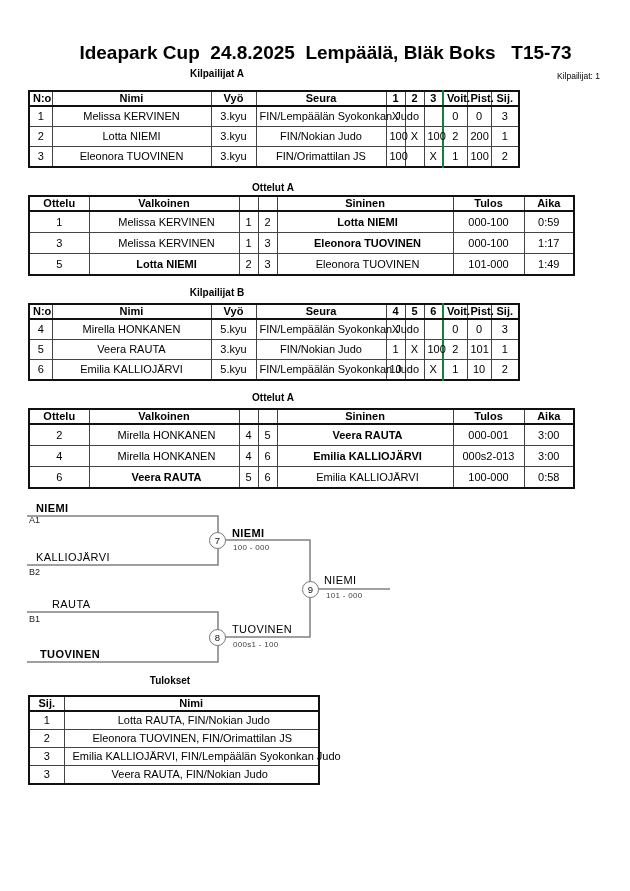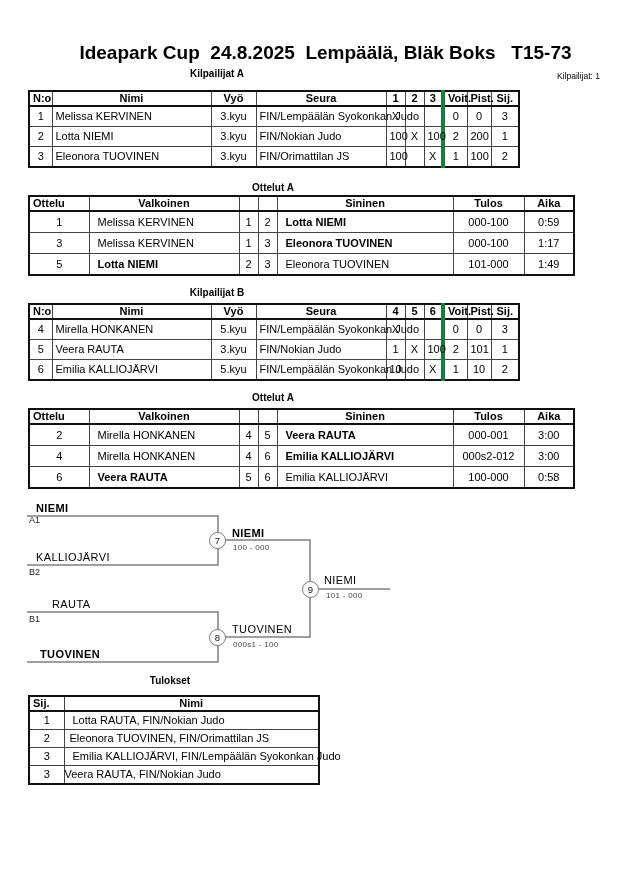--- a/index.html
+++ b/index.html
@@ -11,23 +11,23 @@
   .section-title{font-size:10px;font-weight:bold;}
   #competitor-count{top:71px;right:30px;font-size:8.5px;}
   table{border-collapse:collapse;table-layout:fixed;position:absolute;font-size:11px;
         border:2px solid #111;background:#fff;}
   td,th{border:1px solid #444;padding:0 3px;overflow:visible;font-weight:normal;height:20px;line-height:1.1;}
   thead th{font-weight:bold;border-bottom:2px solid #111;height:13px;}
   .kilp td,.kilp th{height:19px;}
   .kilp thead th{height:13px;}
   .res td{height:17px;}
   .c{text-align:center;}
-  .l{text-align:left;}
+  .l{text-align:center;}
   .b{font-weight:bold;}
-  .thickL{border-left:4px solid #15803d;}
+  .thickL{border-left:2px solid #15803d;}
   .ovf{position:relative;z-index:5;white-space:nowrap;}
   td{white-space:nowrap;}
   
   .slot-name{font-size:11px;letter-spacing:.4px;}
   .seed{font-size:9px;color:#222;}
   .score{font-size:8px;color:#444;letter-spacing:.3px;}
   .match-circle{position:absolute;width:15px;height:15px;border:1.5px solid #777;border-radius:50%;
         background:#fff;text-align:center;line-height:15px;font-size:9.5px;color:#111;z-index:4;}
   svg{position:absolute;left:0;top:0;}
 </style>
@@ -259,21 +259,21 @@
         <td class="l b" style="padding-left:8px">Veera RAUTA</td>
         <td class="c">000-001</td>
         <td class="c">3:00</td>
       </tr>
       <tr>
         <td class="c">4</td>
         <td class="l" style="padding-left:8px">Mirella HONKANEN</td>
         <td class="c">4</td>
         <td class="c">6</td>
         <td class="l b" style="padding-left:8px">Emilia KALLIOJÄRVI</td>
-        <td class="c">000s2-012</td>
+        <td class="c">000s2-013</td>
         <td class="c">3:00</td>
       </tr>
       <tr>
         <td class="c">6</td>
         <td class="l b" style="padding-left:8px">Veera RAUTA</td>
         <td class="c">5</td>
         <td class="c">6</td>
         <td class="l" style="padding-left:8px">Emilia KALLIOJÄRVI</td>
         <td class="c">100-000</td>
         <td class="c">0:58</td>

